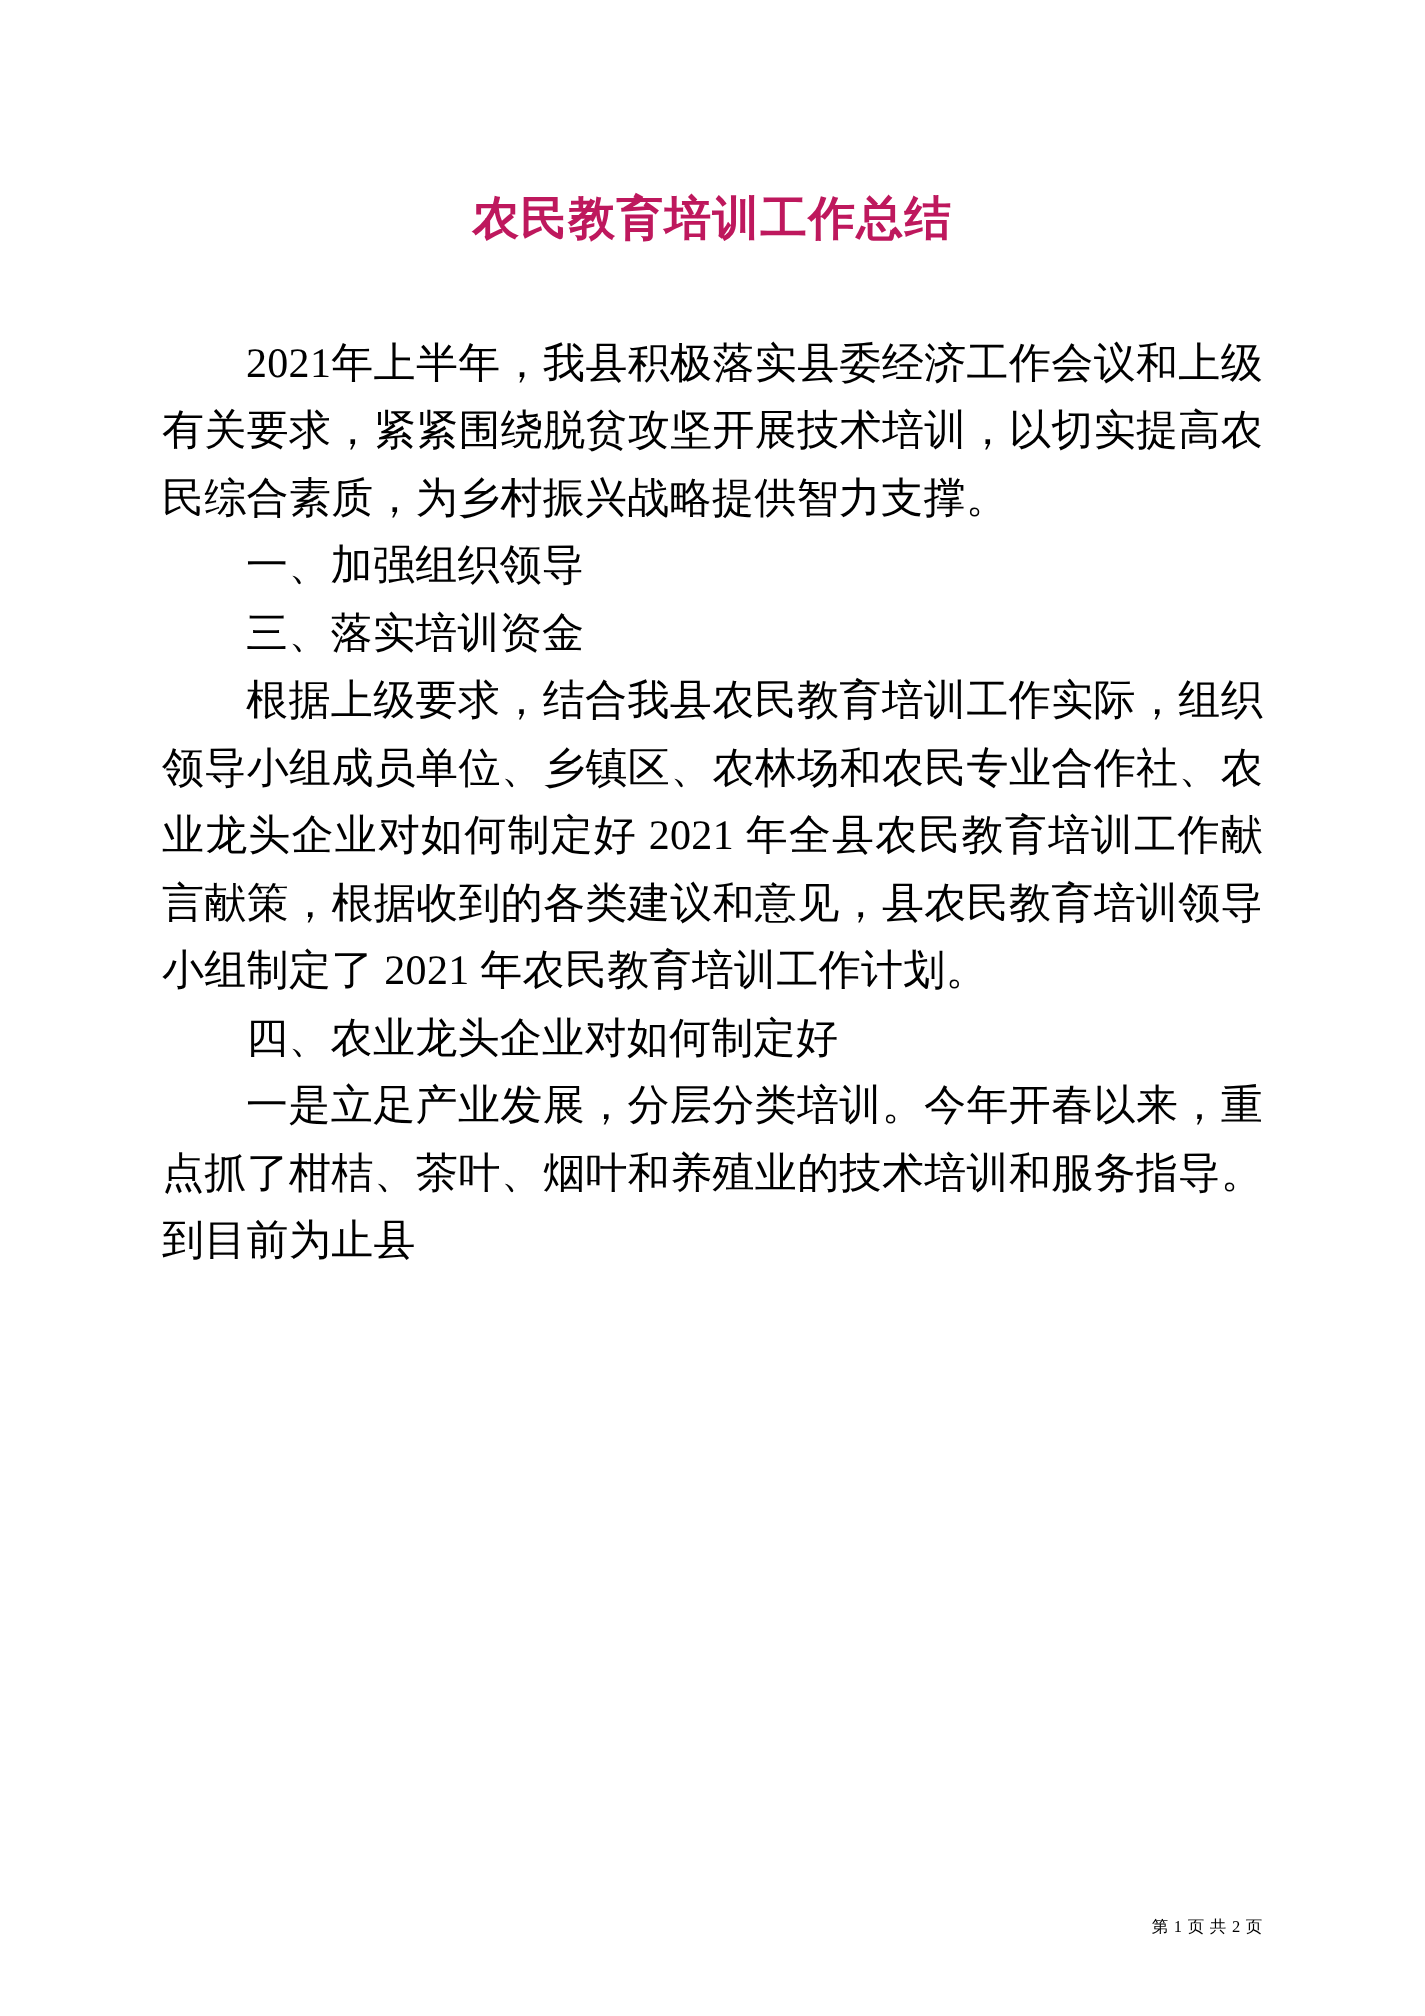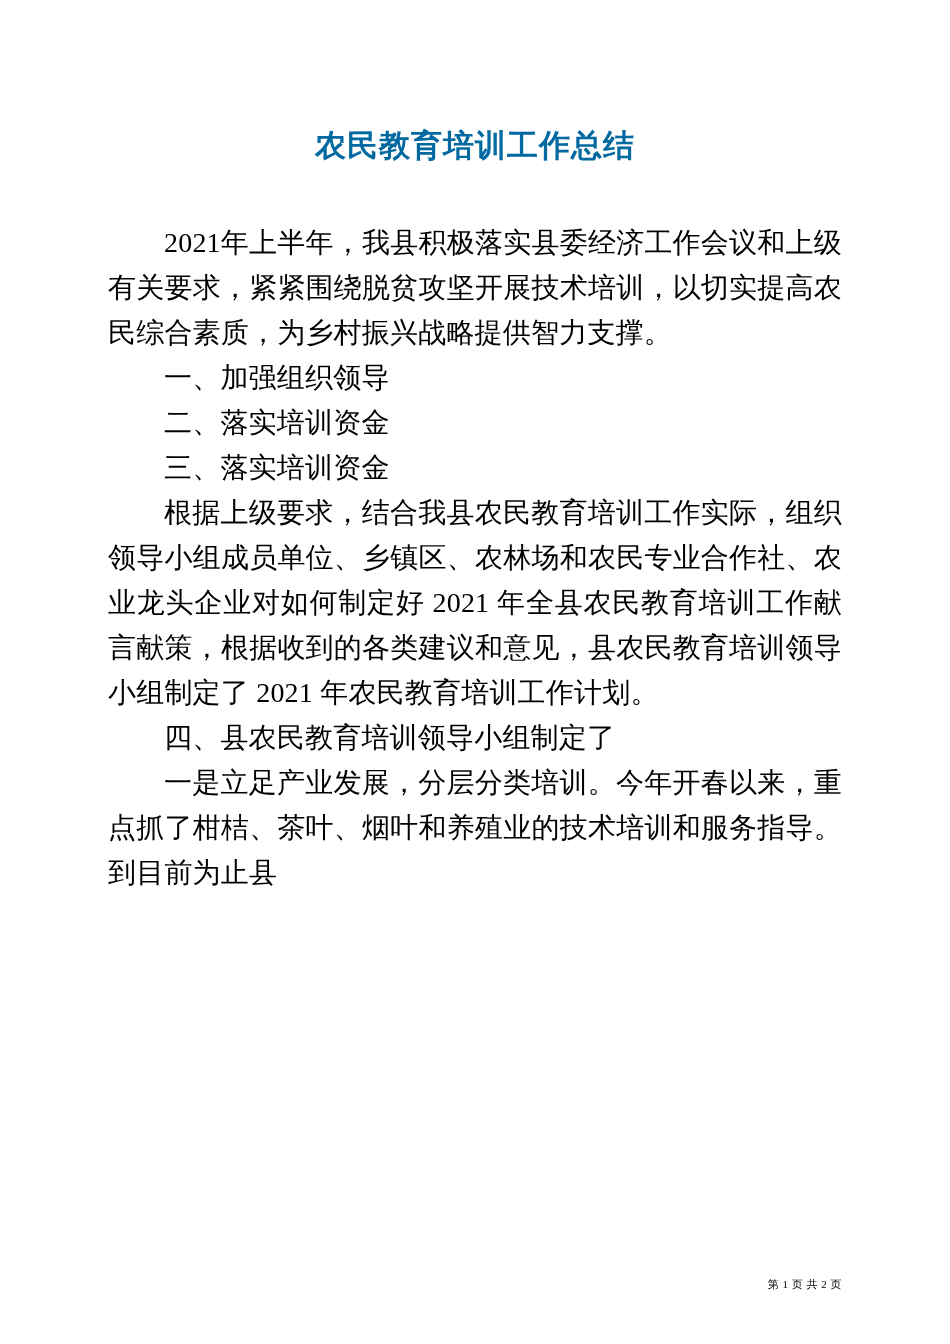--- a/index.html
+++ b/index.html
@@ -16,21 +16,21 @@
   }
   .page {
     position: relative;
     width: 950px;
     height: 1344px;
     box-sizing: border-box;
     padding: 0 108px;
   }
   .doc-title {
     text-align: center;
-    color: #0369a1;
+    color: #be185d;
     font-size: 31px;
     font-weight: bold;
     letter-spacing: 1px;
     margin: 0;
     padding-top: 126px;
     line-height: 1.3;
   }
   .body-block {
     margin-top: 54px;
   }
@@ -56,22 +56,21 @@
 </head>
 <body>
 
 <div class="page">
 
   <h1 class="doc-title">农民教育培训工作总结</h1>
 
   <div class="body-block">
     <p class="para">2021年上半年，我县积极落实县委经济工作会议和上级有关要求，紧紧围绕脱贫攻坚开展技术培训，以切实提高农民综合素质，为乡村振兴战略提供智力支撑。</p>
     <p class="para">一、加强组织领导</p>
-    <p class="para">二、落实培训资金</p>
     <p class="para">三、落实培训资金</p>
     <p class="para">根据上级要求，结合我县农民教育培训工作实际，组织领导小组成员单位、乡镇区、农林场和农民专业合作社、农业龙头企业对如何制定好 2021 年全县农民教育培训工作献言献策，根据收到的各类建议和意见，县农民教育培训领导小组制定了 2021 年农民教育培训工作计划。</p>
-    <p class="para">四、县农民教育培训领导小组制定了</p>
+    <p class="para">四、农业龙头企业对如何制定好</p>
     <p class="para">一是立足产业发展，分层分类培训。今年开春以来，重点抓了柑桔、茶叶、烟叶和养殖业的技术培训和服务指导。到目前为止县</p>
   </div>
 
   <div class="footer">第 1 页 共 2 页</div>
 
 </div>
 
 </body></html>

